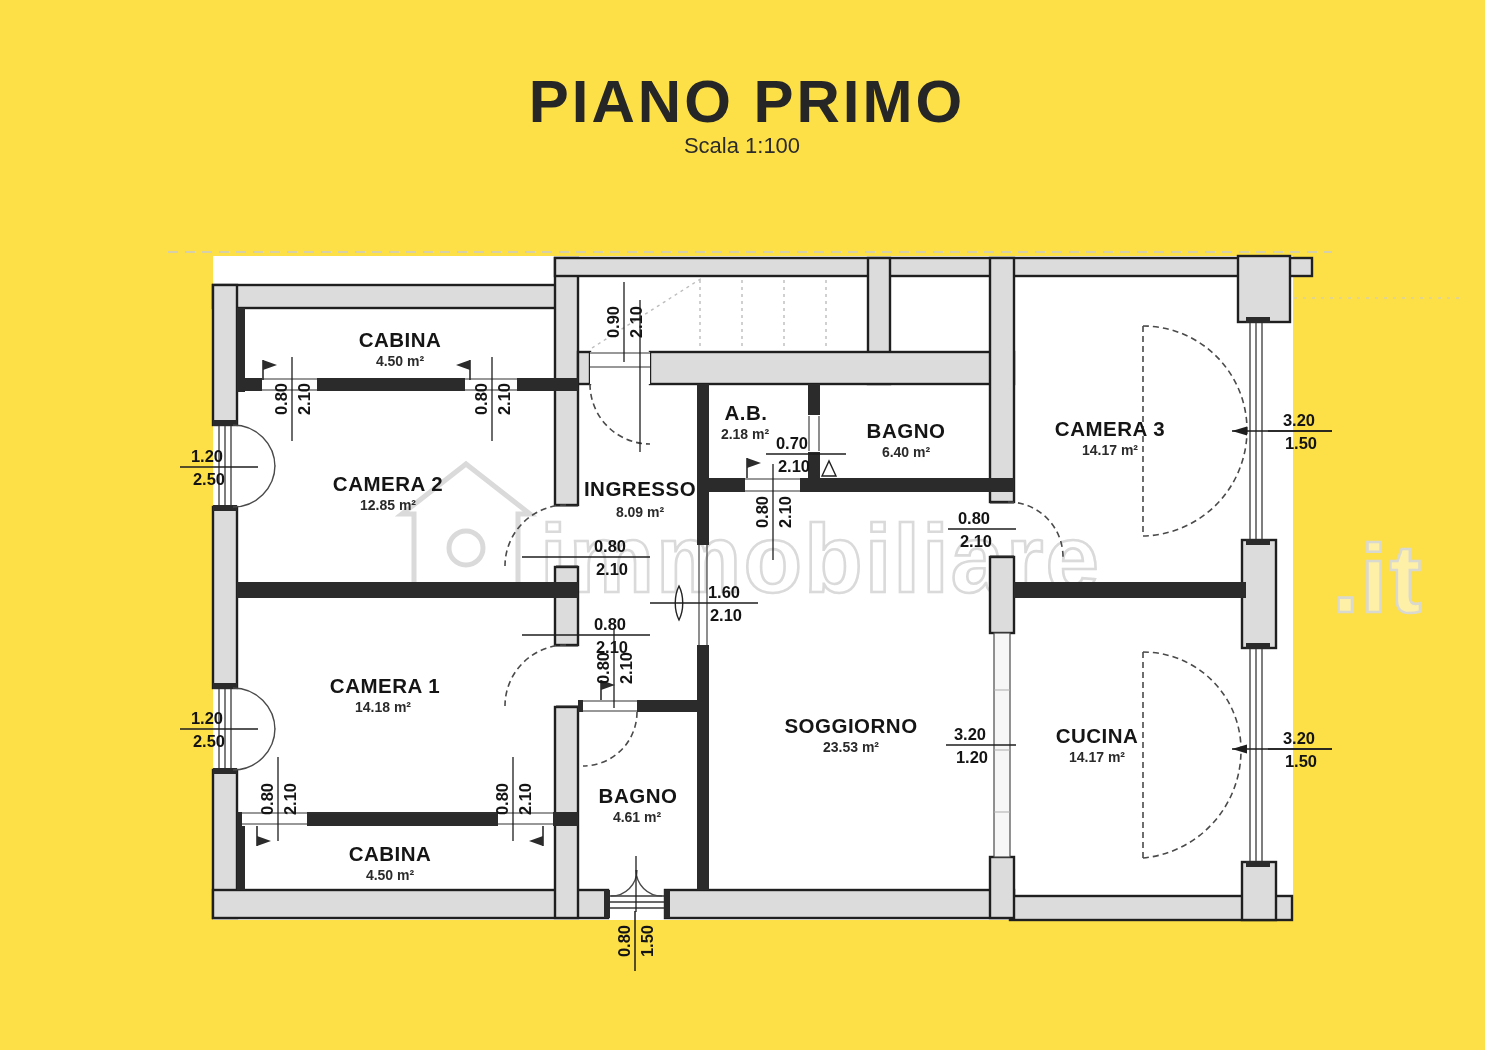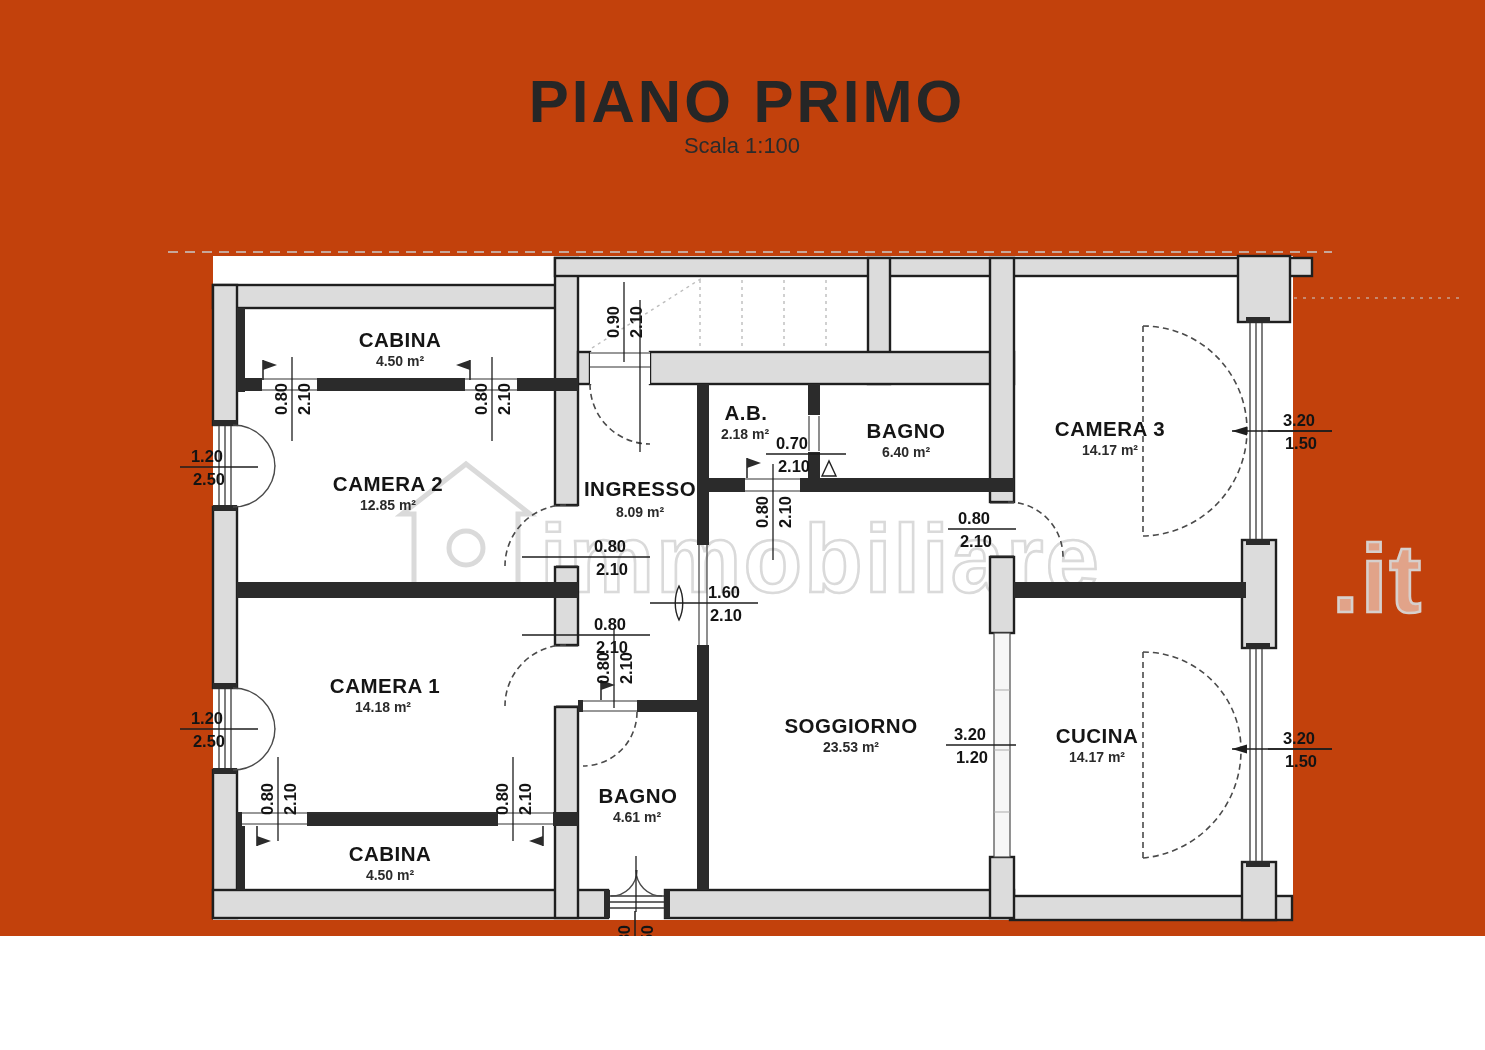--- a/index.html
+++ b/index.html
@@ -1,16 +1,16 @@
 <!DOCTYPE html>
 <html><head>
 <meta charset="utf-8">
 <style>
   html,body{margin:0;padding:0;background:#ffffff;}
-  #page{position:relative;width:1485px;height:936px;background:#c2410c;overflow:hidden;
+  #page{position:relative;width:1485px;height:1050px;background:#fde047;overflow:hidden;
         font-family:"Liberation Sans", sans-serif;}
   svg{position:absolute;left:0;top:0;}
   .ttl{font-size:60px;font-weight:700;letter-spacing:3px;fill:#262626;text-anchor:middle;}
   .sub{font-size:22px;fill:#2b2b2b;text-anchor:middle;}
   .wx{fill:#dcdcdc;stroke:#1f1f1f;stroke-width:2.4;}
   .wd{fill:#2b2b2b;stroke:none;}
   .jam{stroke:#333;stroke-width:1.1;fill:none;}
   .gl{stroke:#3a3a3a;stroke-width:1.3;fill:none;}
   .arc{stroke:#4a4a4a;stroke-width:1.6;stroke-dasharray:6 4;fill:none;}
   .arcs{stroke:#4a4a4a;stroke-width:1.4;fill:none;}

